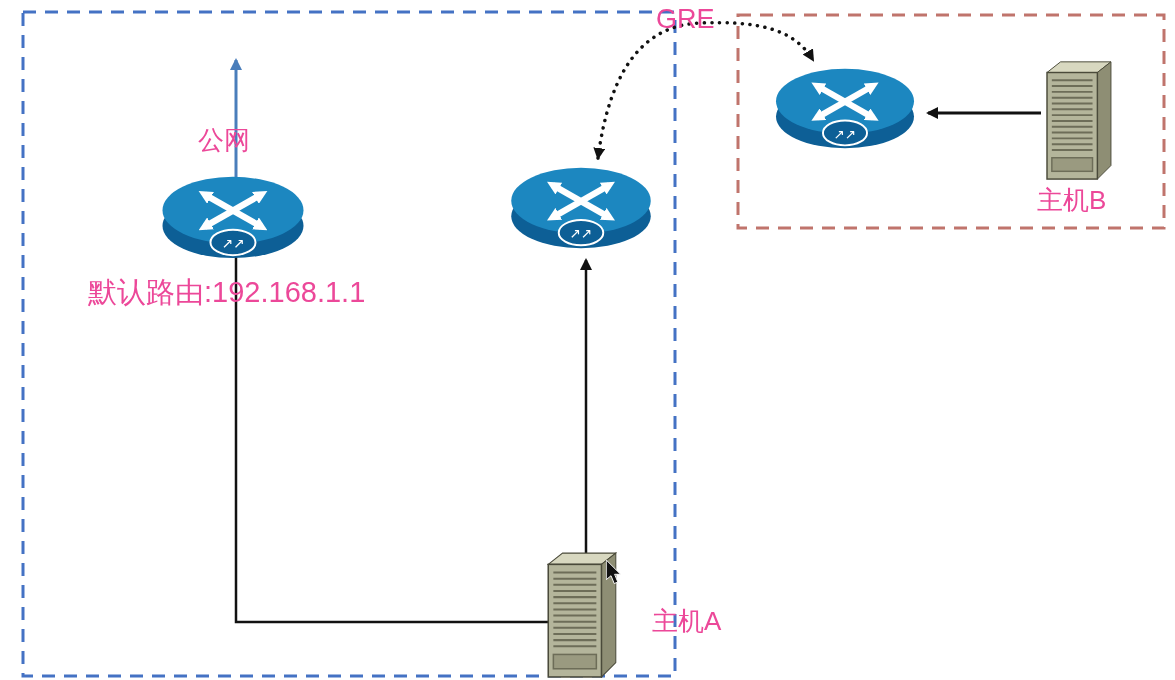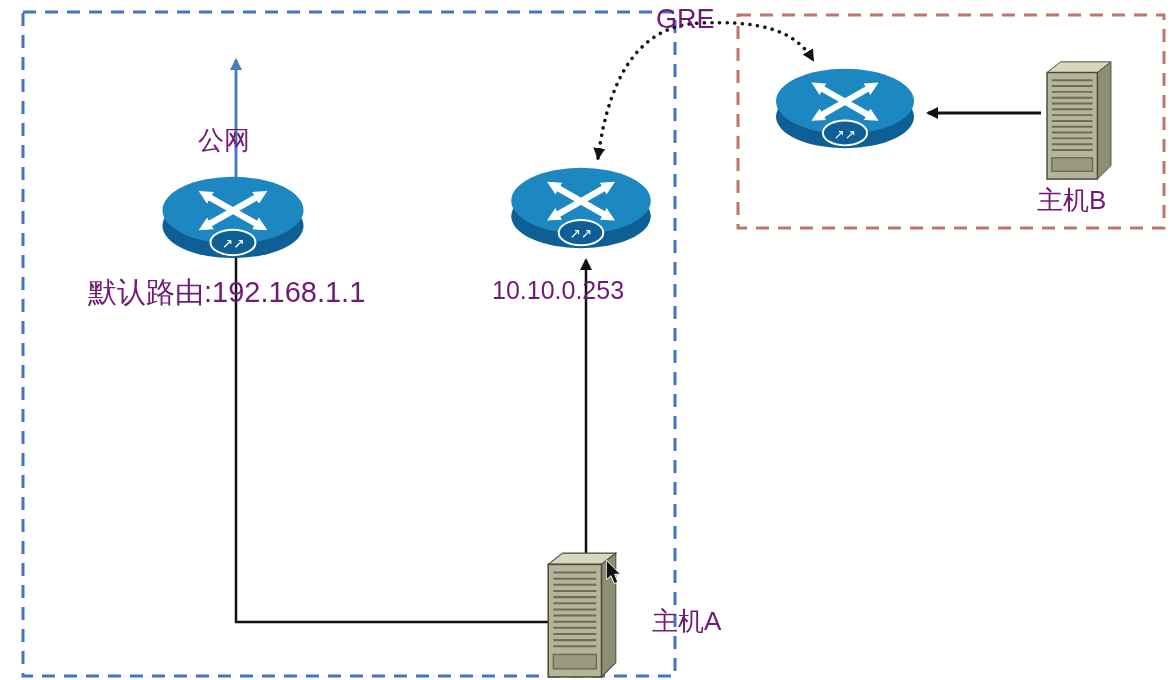--- a/index.html
+++ b/index.html
@@ -3,21 +3,21 @@
 <meta charset="utf-8">
 <style>
   * { margin:0; padding:0; box-sizing:border-box; }
   html,body { background:#fff; font-family:"Liberation Sans","DejaVu Sans",sans-serif; }
   .stage {
     position:relative; width:1175px; height:680px; background:#fff; overflow:hidden;
   }
   .layer { position:absolute; left:0; top:0; z-index:1; }
   .node  { position:absolute; z-index:2; }
   .label {
-    position:absolute; z-index:3; color:#701a75; font-size:26px; line-height:1.15;
+    position:absolute; z-index:3; color:#ec4899; font-size:26px; line-height:1.15;
     white-space:nowrap; font-family:"Liberation Sans","DejaVu Sans",sans-serif;
   }
   .cursor { position:absolute; z-index:5; }
 </style>
 </head>
 <body>
 
 <div class="stage">
 
   <svg class="layer" width="1175" height="680" viewBox="0 0 1175 680">
@@ -99,21 +99,20 @@
   <svg class="node" style="left:1043px;top:57px" width="70" height="124" viewBox="0 0 72 128">
       <use href="#server-symbol"></use>
     </svg>
 
   <div class="label" style="left:198px;top:126px">公网</div>
 
   <div class="label" style="left:656px;top:4px;font-size:27px">GRE</div>
 
   <div class="label" style="left:88px;top:276px;font-size:29px">默认路由:192.168.1.1</div>
 
-  <div class="label" style="left:492px;top:276px;font-size:25px">10.10.0.253</div>
 
   <div class="label" style="left:652px;top:607px">主机A</div>
 
   <div class="label" style="left:1037px;top:186px">主机B</div>
 
   <svg class="cursor" style="left:606px;top:560px" width="16" height="25" viewBox="0 0 13 21">
     <path d="M0,0 L0,16.5 L4,13.2 L6.7,19.8 L9.7,18.5 L7,12 L12,12 Z" fill="#111" stroke="#fff" stroke-width="0.8"></path>
   </svg>
 
 </div>

